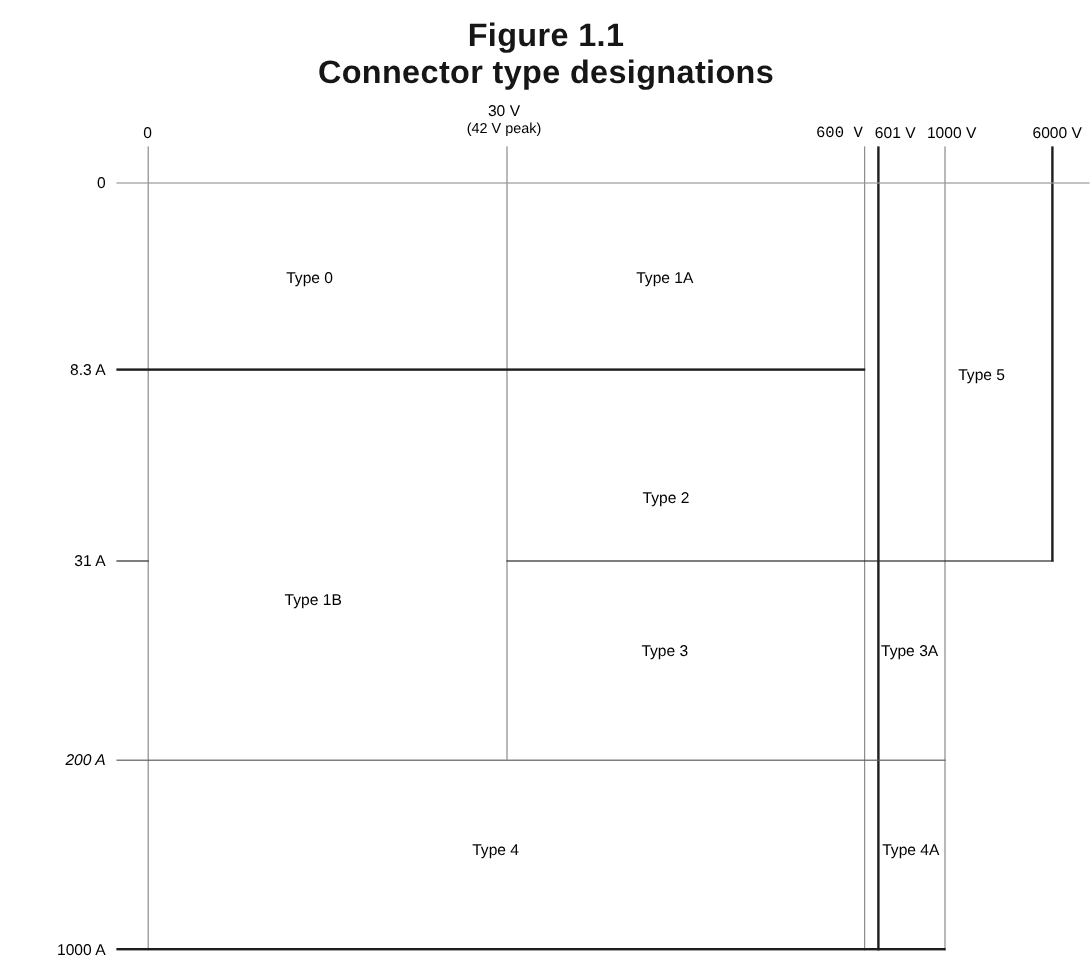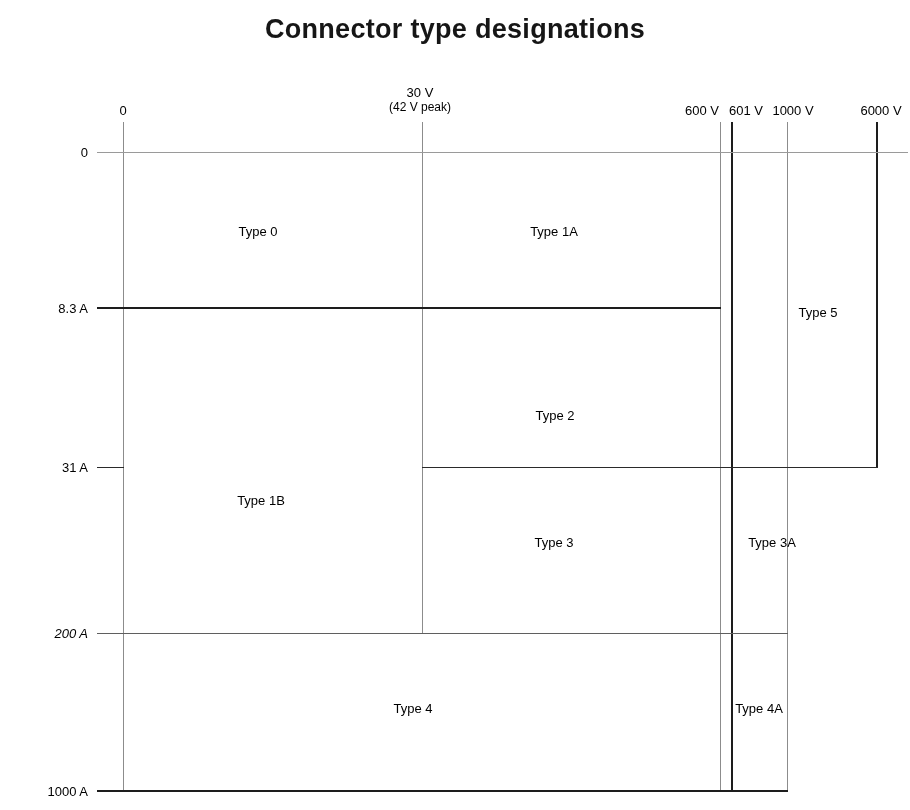--- a/index.html
+++ b/index.html
@@ -31,37 +31,38 @@
   .hline.mid { background: #5f5f5f; }
   .hline.light { background: #9a9a9a; }
   .lab {
     position: absolute;
     font-size: 13px;
     line-height: 15px;
     color: #000000;
     white-space: nowrap;
   }
   .xc { transform: translateX(-50%); }
-  .xr { transform: translateX(-100%); }
+  .xr { transform: translateX(-100%); font-family: Liberation Mono, monospace; }
   .ylab {
     left: 0;
     width: 88px;
     text-align: right;
     transform: translateY(-50%);
   }
   .rlabel { transform: translate(-50%, -50%); }
   .xlab-multi { text-align: center; }
   .xlab-sub { font-size: 12px; }
 </style>
 </head>
 <body>
 
 <div class="page">
 
   <div class="title-block">
+    <div>Figure 1.1</div>
     <div>Connector type designations</div>
   </div>
 
   <div class="lab xc" style="left:123px;top:103px;">0</div>
   <div class="lab xc xlab-multi" style="left:420px;top:85px;">
     <div>30 V</div>
     <div class="xlab-sub">(42 V peak)</div>
   </div>
   <div class="lab xr" style="left:719px;top:103px;">600 V</div>
   <div class="lab" style="left:729px;top:103px;">601 V</div>
@@ -87,17 +88,17 @@
   <div class="hline thin-dark" style="left:422px;top:467px;width:456px;"></div>
   <div class="hline mid" style="left:97px;top:633px;width:691px;"></div>
   <div class="hline dark" style="left:97px;top:790px;width:691px;"></div>
 
   <div class="lab rlabel" style="left:258px;top:231px;">Type 0</div>
   <div class="lab rlabel" style="left:554px;top:231px;">Type 1A</div>
   <div class="lab rlabel" style="left:818px;top:312px;">Type 5</div>
   <div class="lab rlabel" style="left:555px;top:385px;margin-top:30px;">Type 2</div>
   <div class="lab rlabel" style="left:261px;top:452px;margin-top:48px;">Type 1B</div>
   <div class="lab rlabel" style="left:554px;top:542px;">Type 3</div>
-  <div class="lab rlabel" style="left:758px;top:542px;padding-left:28px;">Type 3A</div>
+  <div class="lab rlabel" style="left:758px;top:542px;">Type 3A</div>
   <div class="lab rlabel" style="left:413px;top:708px;">Type 4</div>
   <div class="lab rlabel" style="left:759px;top:708px;">Type 4A</div>
 
 </div>
 
 </body></html>

